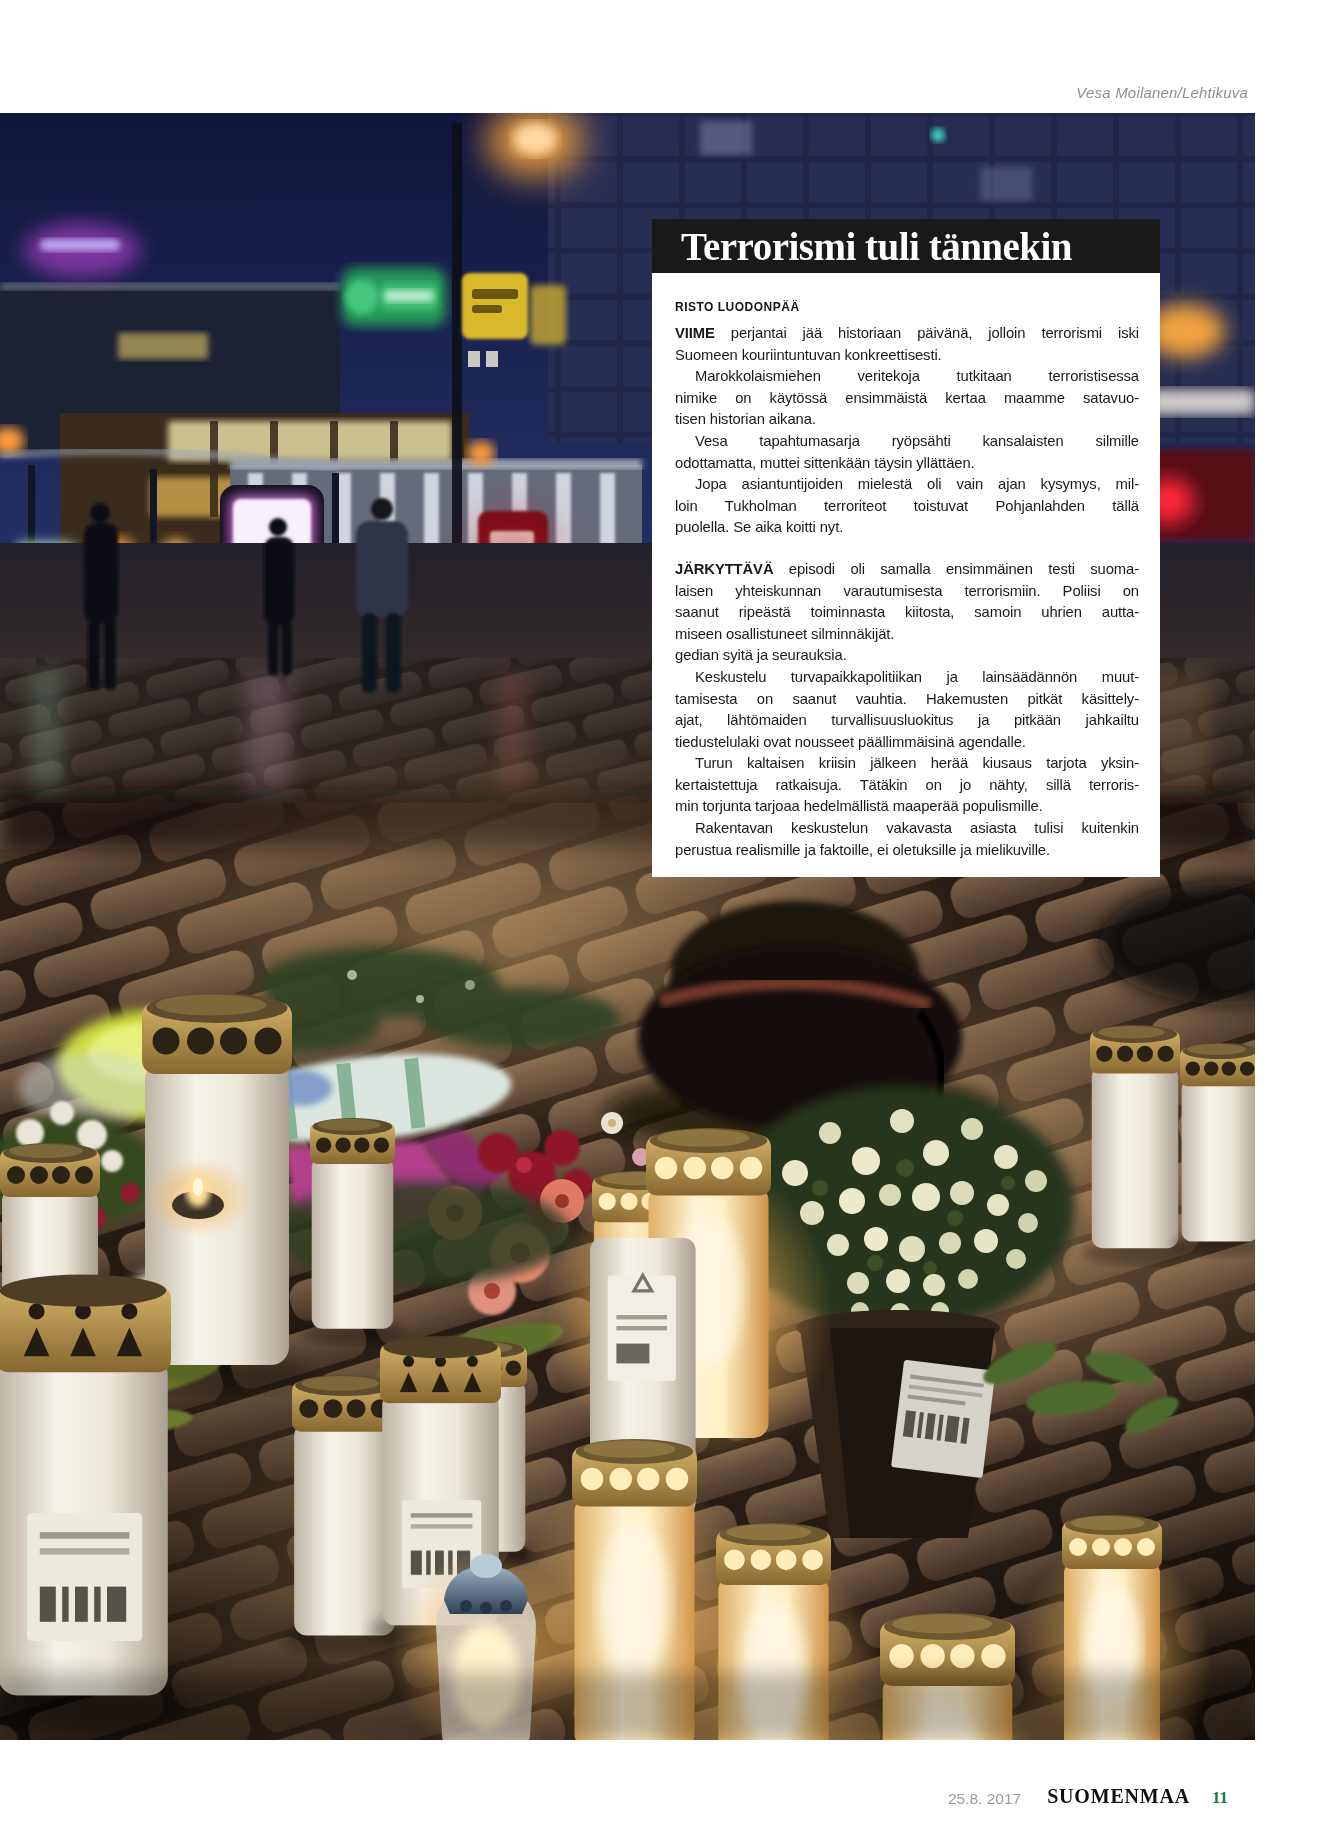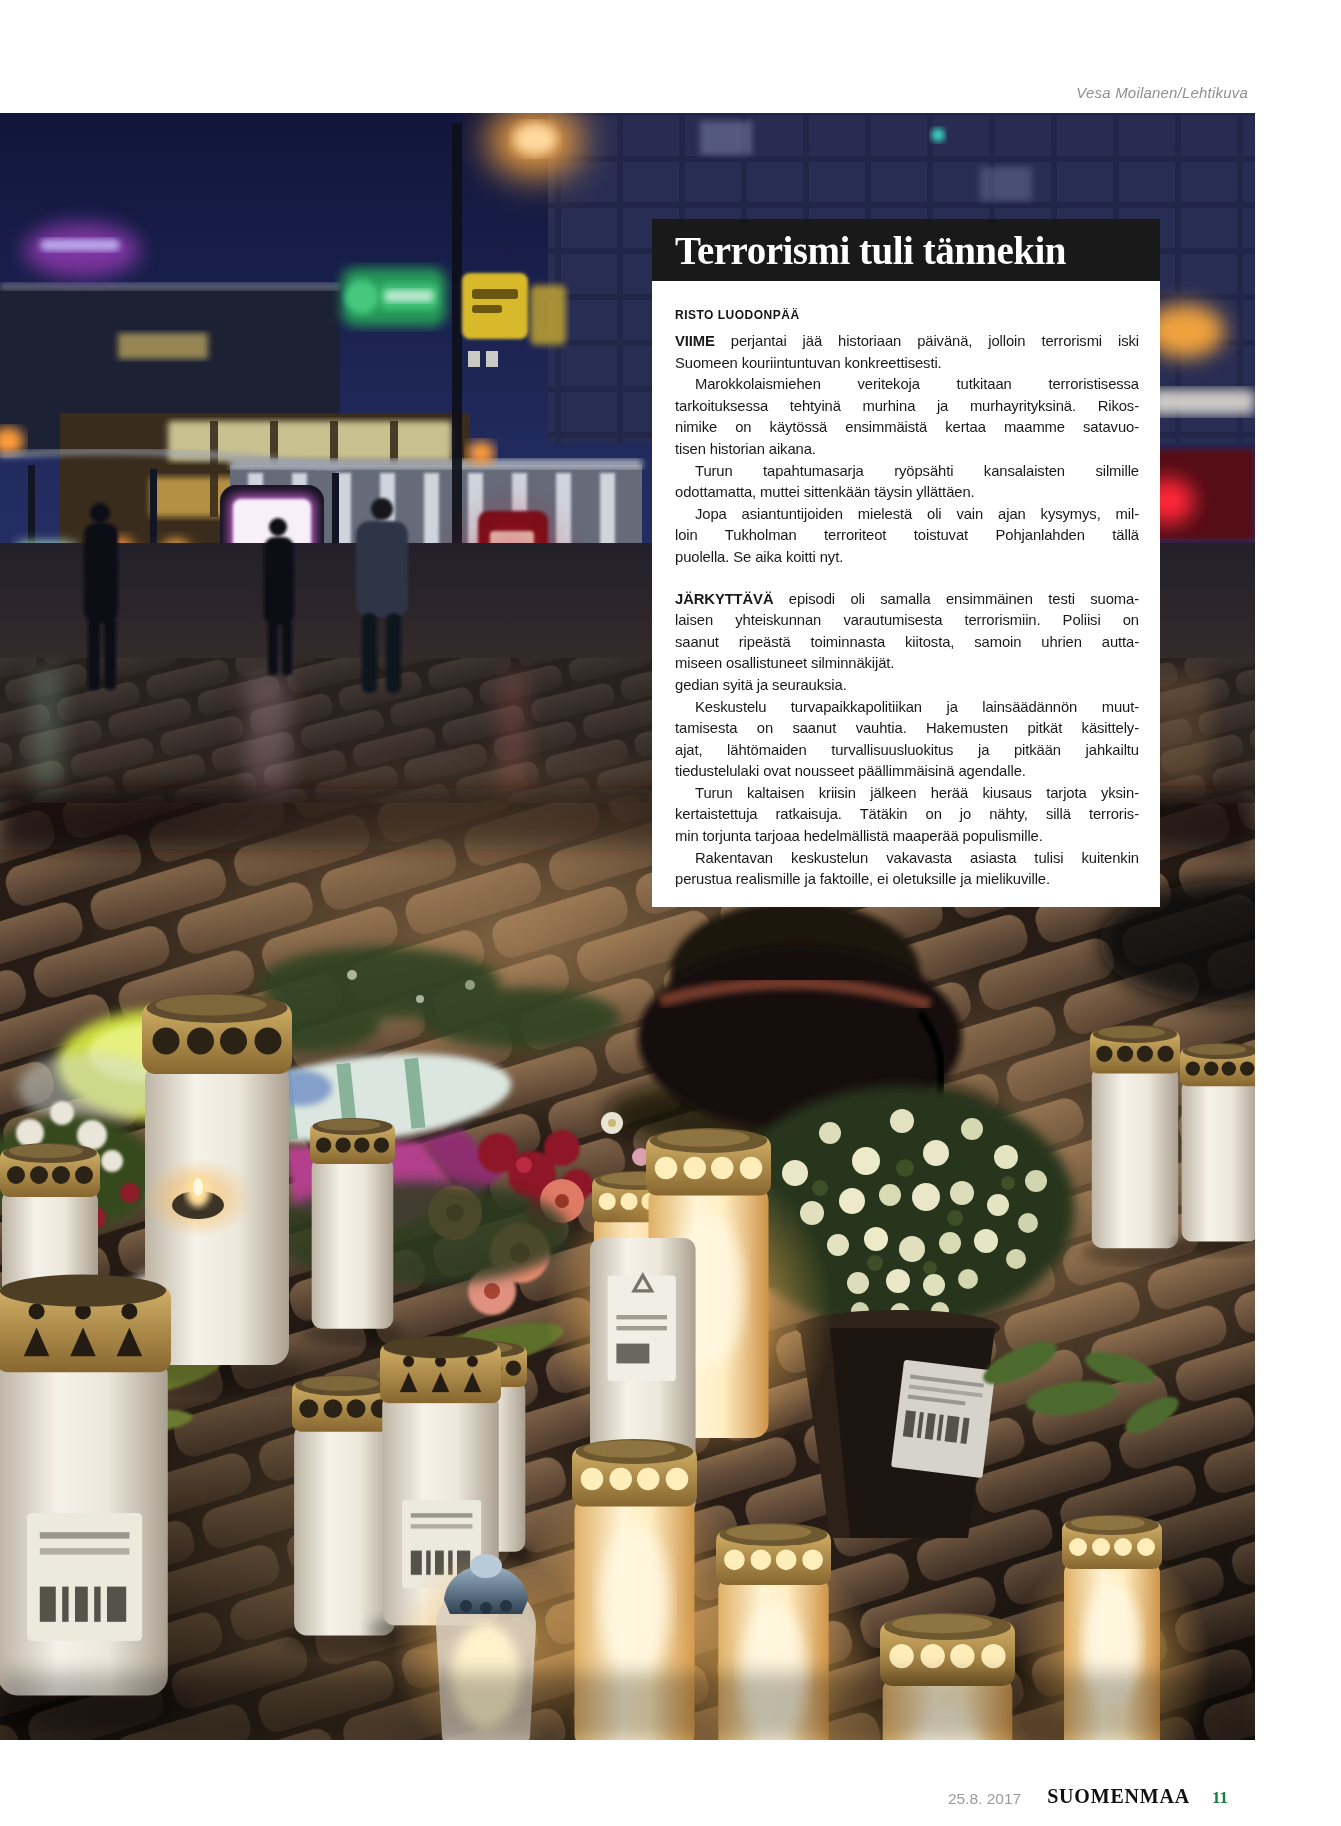--- a/index.html
+++ b/index.html
@@ -3,21 +3,21 @@
 <meta charset="utf-8">
 <style>
   html,body{margin:0;padding:0;background:#ffffff;}
   .page{position:relative;width:1341px;height:1826px;background:#ffffff;overflow:hidden;
         font-family:"Liberation Sans",sans-serif;margin-top:28px;}
   .photo-credit{position:absolute;top:56px;right:93px;font-style:italic;font-size:15px;
         color:#8f8f8f;letter-spacing:.2px;}
   .photo-wrap{position:absolute;left:0;top:85px;width:1255px;height:1627px;overflow:hidden;background:#1a2040;}
   .photo-wrap svg{display:block;}
   .article{position:absolute;left:652px;top:191px;width:508px;}
-  .headline-bar{background:#191919;height:62px;display:flex;align-items:center;padding-left:23px;box-sizing:border-box;}
+  .headline-bar{background:#191919;height:54px;display:flex;align-items:center;padding-left:29px;box-sizing:border-box;}
   .headline-bar h1{margin:0;font-family:"Liberation Serif",serif;font-weight:bold;font-size:39px;
         color:#ffffff;letter-spacing:-.5px;}
   .article-body{background:#ffffff;padding:27px 21px 16px 23px;}
   .byline{font-size:12px;font-weight:bold;letter-spacing:.5px;color:#141414;margin:0 0 9px 0;}
   .para{margin:0;}
   .para.gap{margin-top:20px;}
   .ln{font-size:14.8px;line-height:21.6px;color:#191919;letter-spacing:-.1px;
       text-align:justify;text-align-last:justify;white-space:nowrap;}
   .ln.last{text-align-last:left;}
   .ln.ind{text-indent:20px;}
@@ -530,26 +530,25 @@
     </div>
     <div class="article-body">
       <p class="byline">RISTO LUODONPÄÄ</p>
       <div>
           <div class="para">
             <div class="ln"><b>VIIME</b> perjantai jää historiaan päivänä, jolloin terrorismi iski</div>
             <div class="ln last">Suomeen kouriintuntuvan konkreettisesti.</div>
           </div>
           <div class="para">
             <div class="ln ind">Marokkolaismiehen veritekoja tutkitaan terroristisessa</div>
-            <div class="ln">tarkoituksessa tehtyinä murhina ja murhayrityksinä. Rikos-</div>
             <div class="ln">nimike on käytössä ensimmäistä kertaa maamme satavuo-</div>
             <div class="ln last">tisen historian aikana.</div>
           </div>
           <div class="para">
-            <div class="ln ind">Turun tapahtumasarja ryöpsähti kansalaisten silmille</div>
+            <div class="ln ind">Vesa tapahtumasarja ryöpsähti kansalaisten silmille</div>
             <div class="ln last">odottamatta, muttei sittenkään täysin yllättäen.</div>
           </div>
           <div class="para">
             <div class="ln ind">Jopa asiantuntijoiden mielestä oli vain ajan kysymys, mil-</div>
             <div class="ln">loin Tukholman terroriteot toistuvat Pohjanlahden tällä</div>
             <div class="ln last">puolella. Se aika koitti nyt.</div>
           </div>
           <div class="para gap">
             <div class="ln"><b>JÄRKYTTÄVÄ</b> episodi oli samalla ensimmäinen testi suoma-</div>
             <div class="ln">laisen yhteiskunnan varautumisesta terrorismiin. Poliisi on</div>

